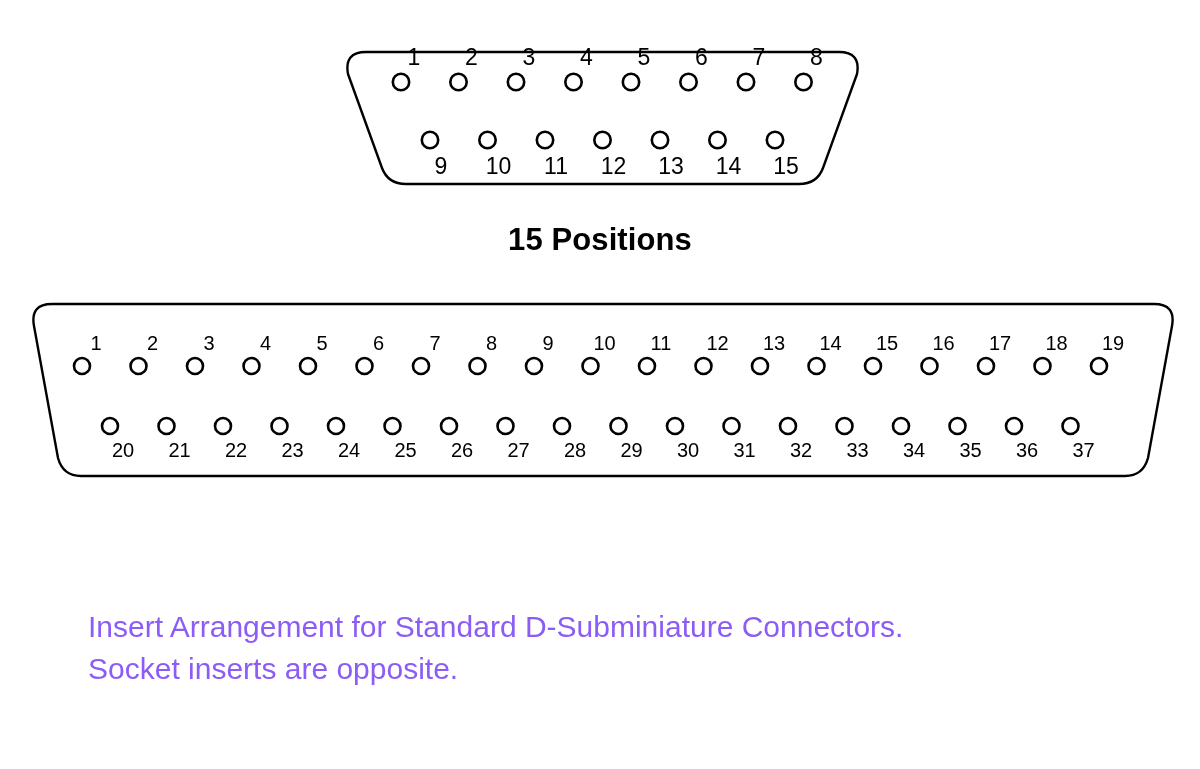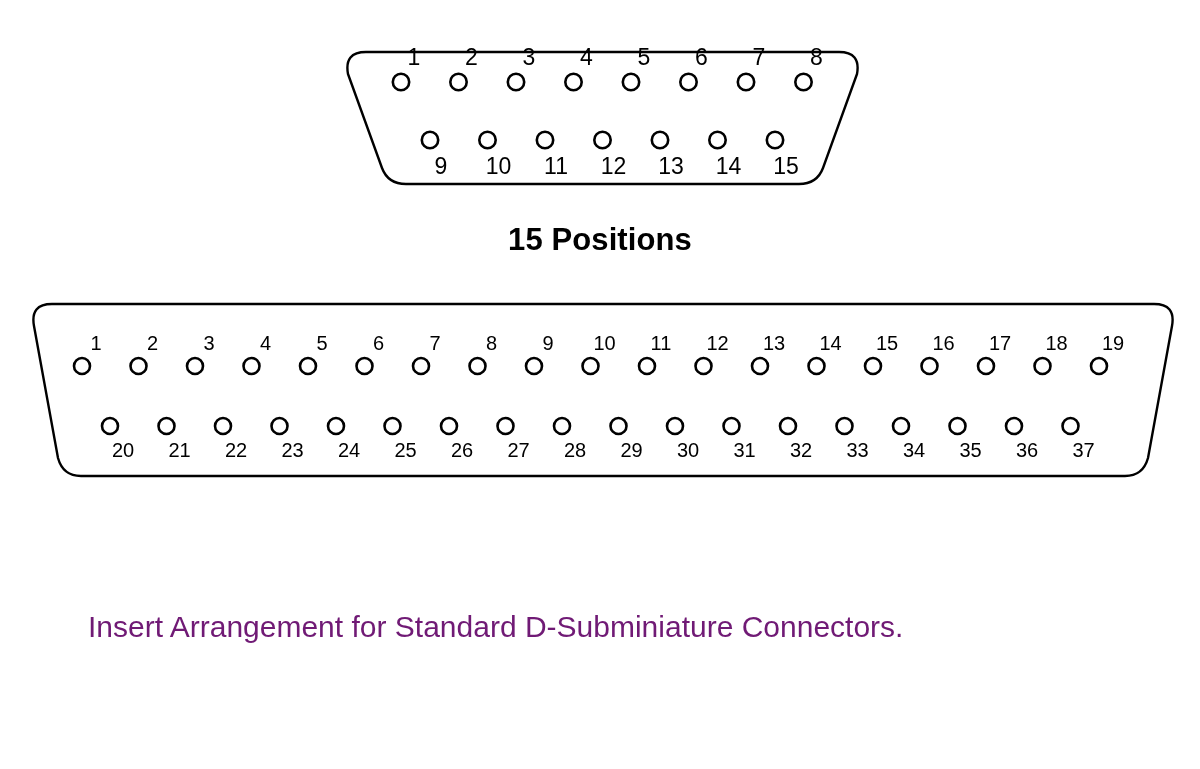--- a/index.html
+++ b/index.html
@@ -86,21 +86,21 @@
   .note-block {
     position: absolute;
     left: 88px;
     top: 606px;
     width: 1020px;
   }
   .note-line {
     font-size: 30px;
     line-height: 42px;
     font-weight: 400;
-    color: #701a75;
+    color: #8b5cf6;
     white-space: nowrap;
   }
 </style>
 </head>
 <body>
 
 <div class="sheet">
 
   <div class="connector" id="connector-15">
     <svg viewBox="0 0 545 180" preserveAspectRatio="none">
@@ -240,15 +240,16 @@
           <text class="pin-number" x="1009" y="161">36</text>
           <circle class="pin-hole" cx="1052.5" cy="130" r="8"></circle>
           <text class="pin-number" x="1065.5" y="161">37</text>
         </g>
     </svg>
   </div>
 
 
   <div class="note-block">
     <div class="note-line">Insert Arrangement for Standard D-Subminiature Connectors.</div>
+    <div class="note-line">Socket inserts are opposite.</div>
   </div>
 
 </div>
 
 </body></html>

